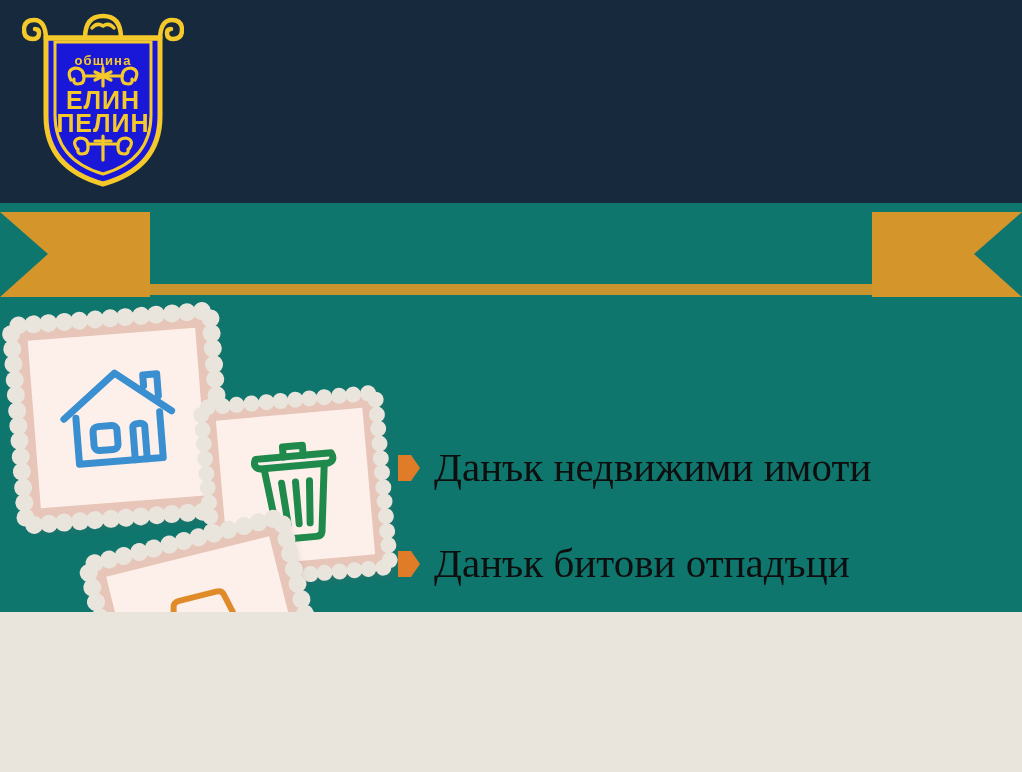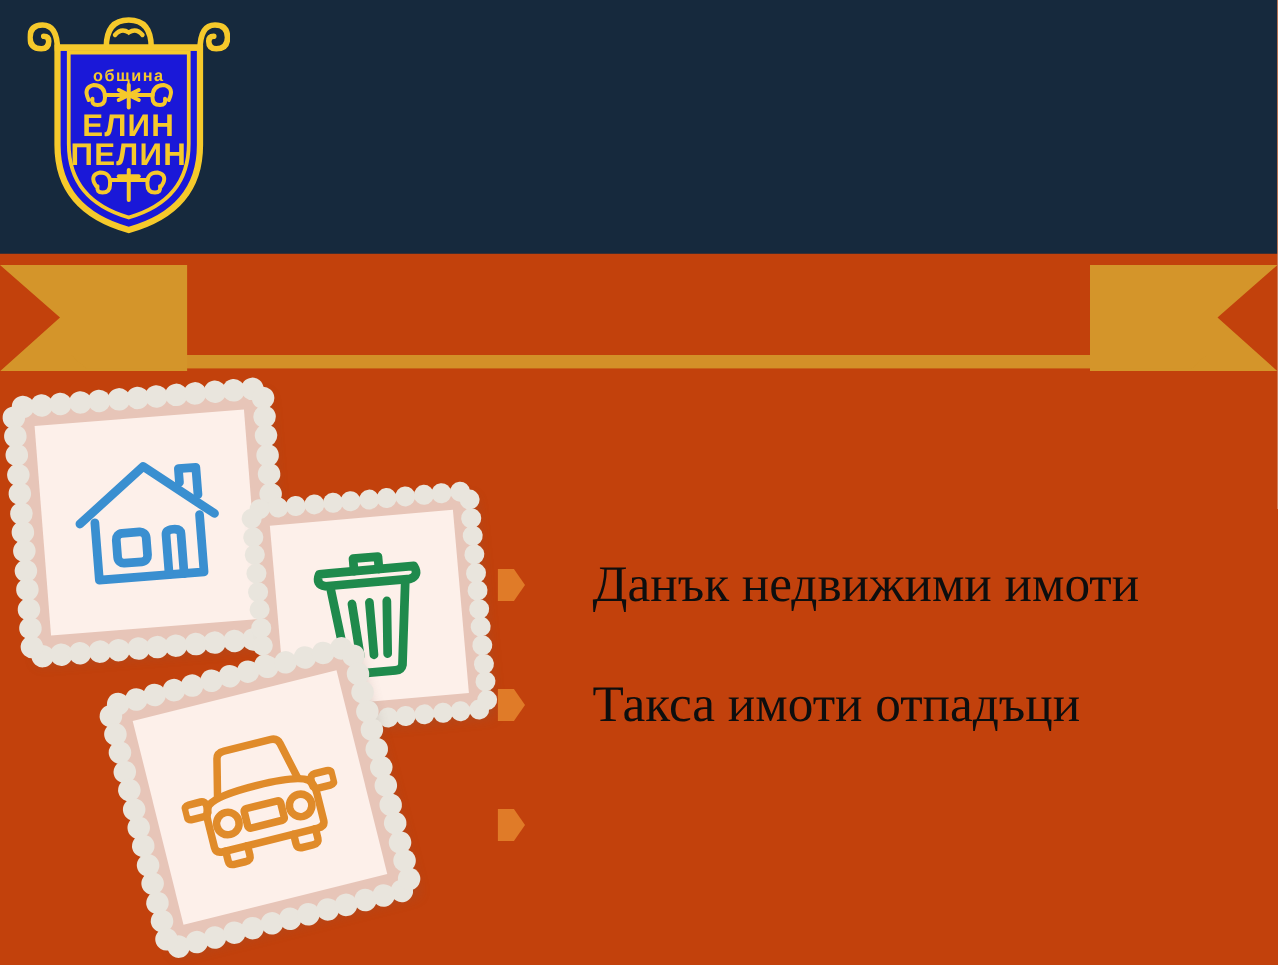--- a/index.html
+++ b/index.html
@@ -4,21 +4,21 @@
 <title>Проверка и плащане на задължения</title>
 <style>
   html,body{margin:0;padding:0;}
   body{
     width:1022px;height:772px;
     background:#e9e5dd;
     font-family:"Liberation Sans", sans-serif;
     overflow:hidden;
     position:relative;
   }
-  .stage{position:relative;width:1022px;height:772px;overflow:hidden;background:#c2410c;}
+  .stage{position:relative;width:1022px;height:612px;overflow:hidden;background:#0f766e;}
 
   
   .header{
     position:absolute;left:0;top:0;width:1022px;height:203px;
     background:#16293d;
     z-index:5;
   }
   .logo-wrap{
     position:absolute;left:22px;top:8px;width:162px;height:182px;
     z-index:6;
@@ -114,21 +114,20 @@
     width:22px;height:26px;flex:none;margin-right:14px;
     background:#e07b28;
     clip-path:polygon(0 0,13px 0,22px 13px,13px 26px,0 26px);
   }
   .list-label{
     font-family:"Liberation Serif", serif;
     font-size:41px;
     color:#0e0e0e;
     line-height:1.05;
     white-space:nowrap;
-    margin-left:40px;
   }
 </style>
 </head>
 <body>
 
 <div class="stage">
 
   <div class="header"></div>
 
   <div class="logo-wrap">
@@ -375,20 +374,20 @@
       <div class="notch" style="height: 18px; width: 18px; left: 191px; top: 183.308px;"></div>
     </div>
 
   <div class="list">
     <div class="list-item">
       <span class="bullet"></span>
       <span class="list-label">Данък недвижими имоти</span>
     </div>
     <div class="list-item">
       <span class="bullet"></span>
-      <span class="list-label">Такса имоти отпадъци</span>
+      <span class="list-label">Данък битови отпадъци</span>
     </div>
     <div class="list-item">
       <span class="bullet"></span>
     </div>
   </div>
 
 </div>
 
 </body></html>

